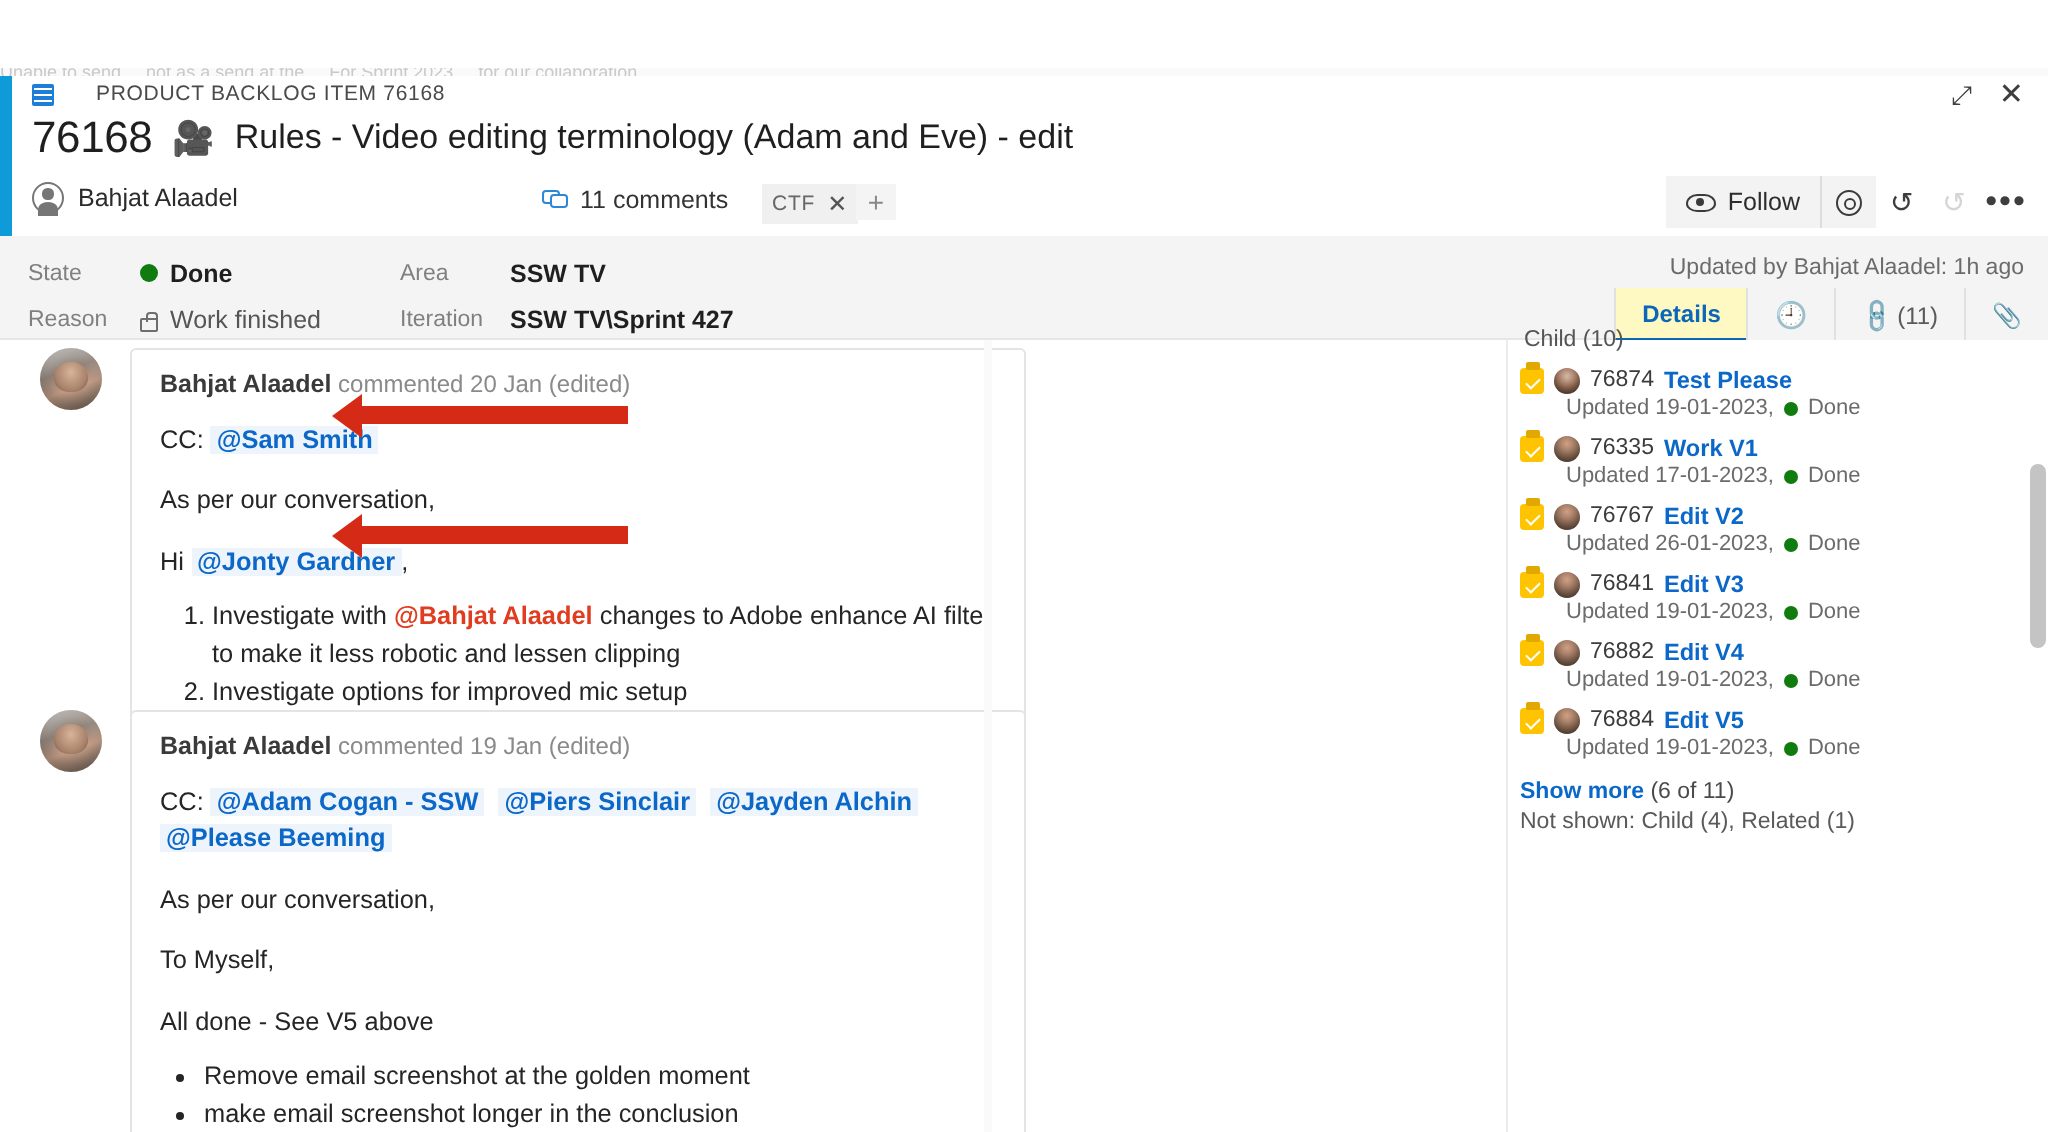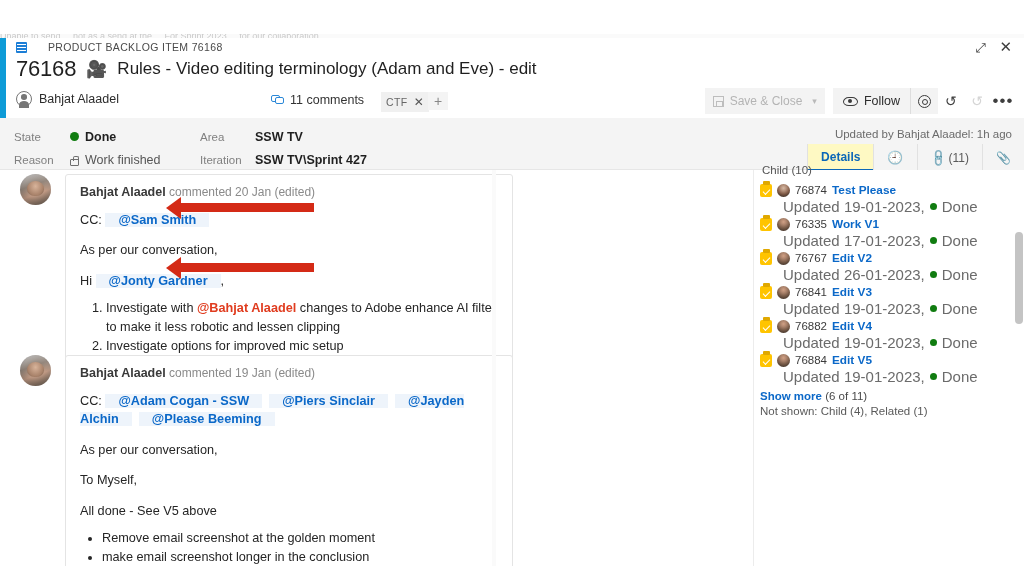--- a/index.html
+++ b/index.html
@@ -110,21 +110,21 @@
             background:linear-gradient(160deg,#b8b8b8 0%,#8d7f74 38%,#c9a18a 62%,#6d6257 100%);
             box-shadow:inset 0 -5px 7px rgba(0,0,0,.25), inset 0 4px 6px rgba(255,255,255,.18); }
   .cmt-av:after{content:"";position:absolute;left:7px;top:7px;width:17px;height:15px;border-radius:50% 50% 45% 45%;
             background:radial-gradient(ellipse at 50% 35%, #d8b49b 0%, #a8826a 65%, #6b5546 100%);}
   .cmt-box { position:absolute; left:45px; top:0; background:#fff; border:1px solid #e4e4e4;
              border-radius:3px; }
   .cmt-head { font-size:12px; color:#8a8a8a; padding:10px 14px 0 14px; }
   .cmt-head b { color:#3a3a3a; font-size:12.5px; }
   .cmt-body { padding:0 14px 12px 14px; font-size:12.7px; color:#252525; line-height:1.45; }
   .cmt-body p { margin:12px 0 0 0; }
-  .mention { color:#0b68c8; font-weight:bold; background:#eef4fb; padding:0 13px; }
+  .mention { color:#0b68c8; font-weight:bold; background:#eef4fb; padding:0 3px; }
   .mention-red { color:#e03c1f; font-weight:bold; }
   .cmt-body ol { margin:9px 0 0 0; padding-left:26px; }
   .cmt-body ul { margin:9px 0 0 0; padding-left:22px; }
   .cmt-body li { margin:1px 0; }
   .reactions { display:flex; gap:8px; margin-top:15px; }
   .react { border:1px solid #dcdcdc; border-radius:3px; height:21px; display:flex; align-items:center;
            gap:3px; padding:0 7px; font-size:11.5px; color:#2b2b2b; background:#fff; }
 
   
   .arrow { position:absolute; height:9px; background:#d42a16; }
@@ -138,21 +138,21 @@
   .rel-l1 { position:relative; height:16px; display:flex; align-items:center; gap:5px; }
   .wi-ic { width:12px;height:13px;background:#ffc400;border-radius:2px;position:relative;flex:none; }
   .wi-ic:before{content:"";position:absolute;left:2.5px;top:-2.2px;width:7px;height:3.5px;background:#e0a800;border-radius:1px;}
   .wi-ic:after{content:"";position:absolute;left:2.5px;top:5px;width:6px;height:3px;border-left:1.6px solid #fff;border-bottom:1.6px solid #fff;transform:rotate(-45deg);}
   .rel-av { width:13px;height:13px;border-radius:50%;flex:none;
             background:radial-gradient(circle at 50% 30%, #cf9f85 0%, #8d6b55 60%, #4d3f36 100%);
             box-shadow:inset 0 -3px 4px rgba(0,0,0,.3); }
   .rel-av.v0 { background:radial-gradient(circle at 50% 32%, #d4b8a4 0%, #9a6d55 55%, #3f3530 100%); }
   .rel-id { font-size:11.5px; color:#3b3b3b; }
   .rel-title { font-size:11.8px; color:#0b68c8; font-weight:bold; }
-  .rel-l2 { font-size:15px; color:#6b6b6b; padding-left:23px; display:flex; align-items:center; gap:5px; }
+  .rel-l2 { font-size:11px; color:#6b6b6b; padding-left:23px; display:flex; align-items:center; gap:5px; }
   .rel-dot { width:7px;height:7px;border-radius:50%;background:#107c10;display:inline-block;}
   .show-more { position:absolute; left:0; top:356px; font-size:11.5px; }
   .show-more a { color:#0b68c8; font-weight:bold; text-decoration:none; }
   .show-more .cnt { color:#4a4a4a; }
   .not-shown { position:absolute; left:0; top:370px; font-size:11.5px; color:#5a5a5a; }
 
   
   .vline { position:absolute; left:753px; top:136px; width:1px; height:430px; background:#ececec; }
   .scroll-track { position:absolute; right:0; top:136px; width:11px; height:430px; background:#fff; }
   .scroll-thumb { position:absolute; right:1px; width:8px; border-radius:4px; background:#c4c4c4; }
@@ -197,25 +197,20 @@
       </div>
 
       <div class="tag">
         <span>CTF</span>
         <span class="x">✕</span>
       </div>
       <div class="tag-add">+</div>
     </div>
 
     <div class="toolbar">
-      <div class="btn-save">
-        <span class="sv"></span>
-        <span>Save &amp; Close</span>
-        <span class="car">▾</span>
-      </div>
       <div class="tb-gap"></div>
       <div class="btn-follow">
         <span class="eye"></span>
         <span>Follow</span>
       </div>
       <div class="btn-gear">
         <span class="gear"></span>
       </div>
       <div class="icn-btn">
         <span class="refresh">↻</span>

